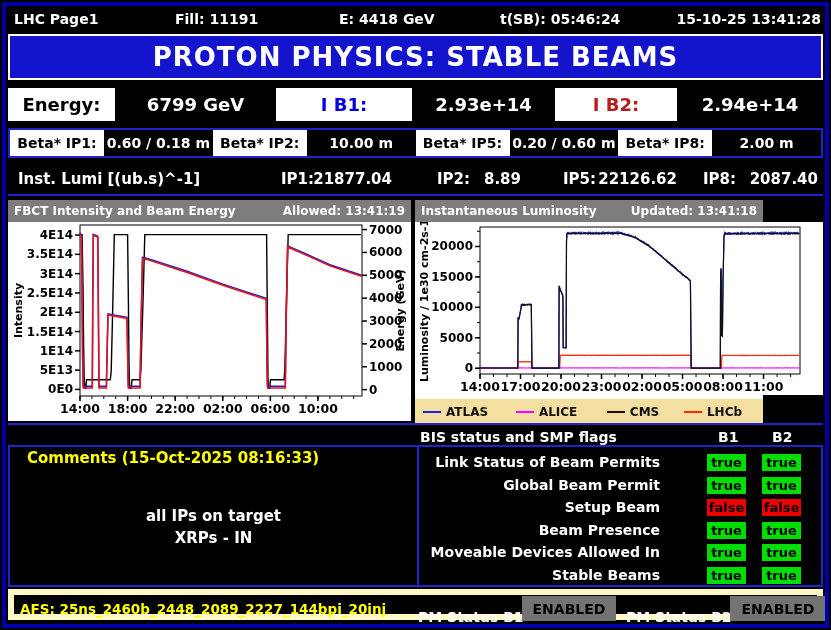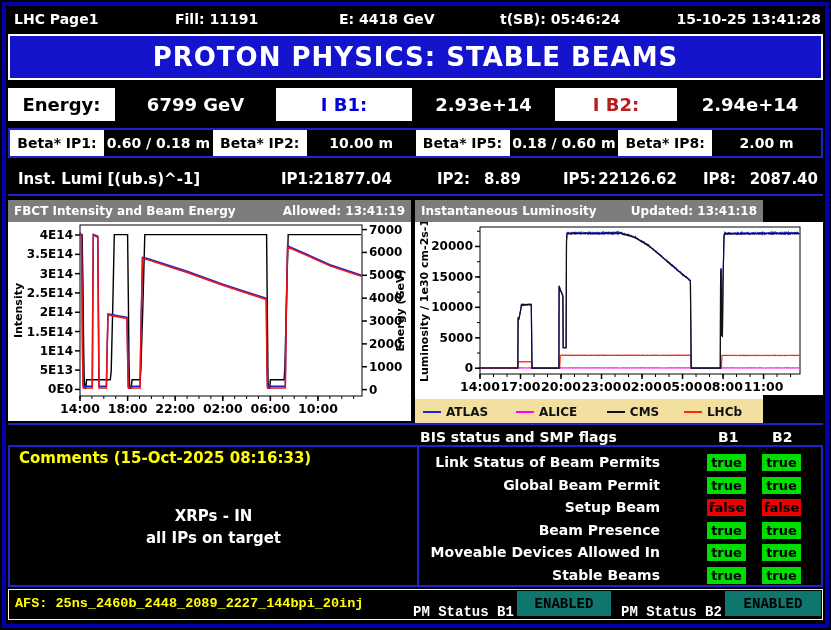--- a/index.html
+++ b/index.html
@@ -21,31 +21,31 @@
   .hline{position:absolute;left:8px;width:815px;height:2px;background:#2222cc;}
   .chart{position:absolute;top:200px;height:221px;background:#fff;}
   .charttitle{height:22px;background:#7d7d7d;color:#fff;font-weight:bold;font-size:12px;display:flex;align-items:center;justify-content:space-between;padding:0 6px;}
   .legend{height:26px;background:#f3dfa0;display:flex;align-items:center;padding-left:8px;}
   .legenditem{display:flex;align-items:center;}
   .legendline{width:18px;height:2px;margin-right:5px;}
   .legendtext{font-weight:bold;font-size:12px;color:#111;}
   .bisheader{position:absolute;top:429px;color:#fff;font-weight:bold;font-size:14px;white-space:nowrap;}
   .bottombox{position:absolute;left:8px;top:445px;width:815px;height:142px;border:2px solid #2222cc;background:#000;}
   .divider{position:absolute;left:407px;top:0;width:2px;height:138px;background:#2222cc;}
-  .commentstitle{position:absolute;left:9px;top:2px;color:#ffff00;font-weight:bold;font-size:15px;}
+  .commentstitle{position:absolute;left:17px;top:2px;color:#ffff00;font-weight:bold;font-size:15px;}
   .commentslines{position:absolute;left:0;top:58px;width:407px;text-align:center;color:#fff;font-weight:bold;font-size:15px;line-height:22px;}
   .bisrow{position:absolute;width:100%;height:23px;}
   .bislabel{position:absolute;left:409px;width:241px;text-align:right;color:#fff;font-weight:bold;font-size:14px;top:3px;}
   .statusbox{position:absolute;width:39px;height:17px;top:3px;display:flex;align-items:center;justify-content:center;font-weight:bold;font-size:13px;color:#000;}
   .statusbox.g{background:#00dd00;}
   .statusbox.r{background:#ee0000;}
-  .afsrow{position:absolute;left:8px;top:589px;width:815px;height:31px;border:1px solid #fef9c3;background:#000;font-family:Liberation Mono, monospace;}
+  .afsrow{position:absolute;left:8px;top:589px;width:815px;height:31px;border:6px solid #fef9c3;background:#000;}
   .afstext{position:absolute;left:6px;top:6px;color:#ffff00;font-weight:bold;font-size:13.5px;white-space:nowrap;}
   .pmlabel{position:absolute;top:6px;color:#fff;font-weight:bold;font-size:14px;white-space:nowrap;margin-top:8px;}
-  .pmbox{position:absolute;top:1px;height:25px;background:#0f766e;color:#000;font-weight:bold;font-size:14px;display:flex;align-items:center;justify-content:center;}
+  .pmbox{position:absolute;top:1px;height:25px;background:#737373;color:#000;font-weight:bold;font-size:14px;display:flex;align-items:center;justify-content:center;}
 </style>
 </head>
 <body>
 
 <div class="page">
   <div class="frame"></div>
 
   <div class="topbar">
     <span style="left:6px">LHC Page1</span>
     <span style="left:167px">Fill: 11191</span>
@@ -69,21 +69,21 @@
       <div class="betapair">
         <div class="betalabel">Beta* IP1:</div>
         <div class="betaval">0.60 / 0.18 m</div>
       </div>
       <div class="betapair">
         <div class="betalabel">Beta* IP2:</div>
         <div class="betaval">10.00 m</div>
       </div>
       <div class="betapair">
         <div class="betalabel">Beta* IP5:</div>
-        <div class="betaval">0.18 / 0.60 m</div>
+        <div class="betaval">0.20 / 0.60 m</div>
       </div>
       <div class="betapair">
         <div class="betalabel">Beta* IP8:</div>
         <div class="betaval">2.00 m</div>
       </div>
     </div>
 
   <div class="lumirow">
     <span style="left:10px">Inst. Lumi [(ub.s)^-1]</span>
     <span style="left:273px">IP1:</span>
@@ -281,22 +281,22 @@
   <div class="hline" style="top:423px"></div>
 
   <span class="bisheader" style="left:420px">BIS status and SMP flags</span>
   <span class="bisheader" style="left:718px">B1</span>
   <span class="bisheader" style="left:772px">B2</span>
 
   <div class="bottombox">
     <div class="divider"></div>
     <div class="commentstitle">Comments (15-Oct-2025 08:16:33)</div>
     <div class="commentslines">
+      <div>all IPs on target</div>
       <div>XRPs - IN</div>
-      <div>all IPs on target</div>
     </div>
     <div id="bisrows">
         <div class="bisrow" style="top: 4px;">
           <div class="bislabel">Link Status of Beam Permits</div>
           <div class="statusbox g" style="left: 697px;">true</div>
           <div class="statusbox g" style="left: 752px;">true</div>
         </div>
         <div class="bisrow" style="top: 26.6px;">
           <div class="bislabel">Global Beam Permit</div>
           <div class="statusbox g" style="left: 697px;">true</div>

